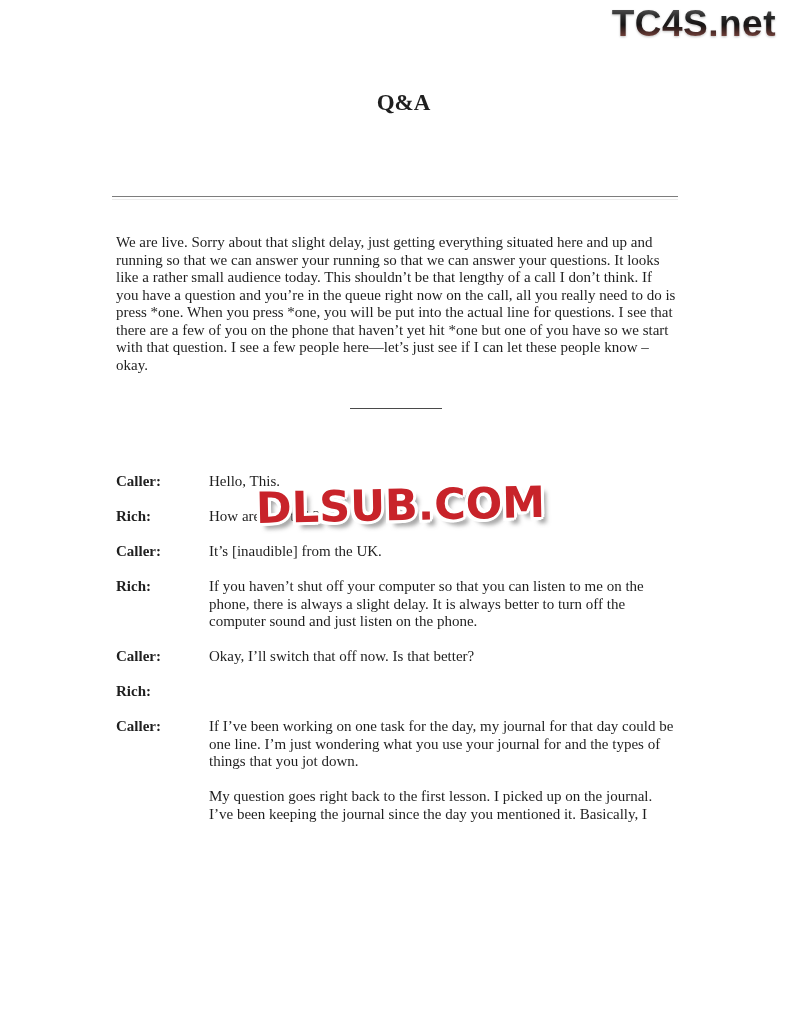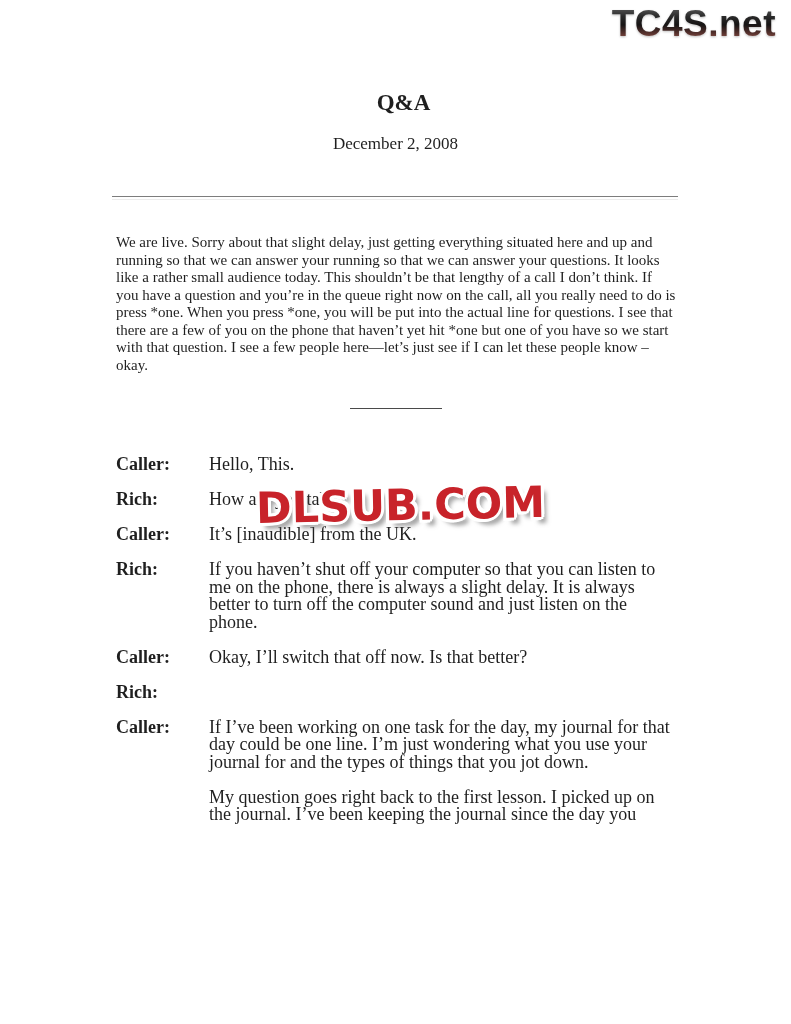--- a/index.html
+++ b/index.html
@@ -77,24 +77,24 @@
   .divider {
     position: absolute;
     top: 408px;
     left: 350px;
     width: 92px;
     border-top: 1.5px solid #4a4a4a;
   }
 
   .dialogue {
     position: absolute;
-    top: 456px;
+    top: 473px;
     left: 116px;
     width: 560px;
-    font-size: 18px;
+    font-size: 15px;
     line-height: 17.5px;
   }
   .entry { display: flex; margin-bottom: 17.5px; }
   .speaker { flex: 0 0 93px; font-weight: 700; }
   .text { flex: 1; }
   .text p { margin: 0 0 17.5px 0; }
   .text p:last-child { margin-bottom: 0; }
 
   
   .wm-center {
@@ -135,21 +135,20 @@
 </style>
 </head>
 <body>
 
 <div class="page" style="--wm-red: #c8232a; --wm-salmon: #cf6b66; --wm-darkred: #6e1c1c;">
 
   <div class="logo">TC4S.net</div>
 
   <h1 class="title">Q&amp;A</h1>
 
-  <div class="date">December 2, 2008</div>
 
   <hr class="rule">
 
   <p class="intro">We are live. Sorry about that slight delay, just getting everything situated here and up and running so that we can answer your running so that we can answer your questions. It looks like a rather small audience today. This shouldn’t be that lengthy of a call I don’t think. If you have a question and you’re in the queue right now on the call, all you really need to do is press *one. When you press *one, you will be put into the actual line for questions. I see that there are a few of you on the phone that haven’t yet hit *one but one of you have so we start with that question. I see a few people here—let’s just see if I can let these people know – okay.</p>
 
   <div class="divider"></div>
 
   <div class="dialogue" id="dialogue">
       <div class="entry">
         <div class="speaker">Caller:</div>

